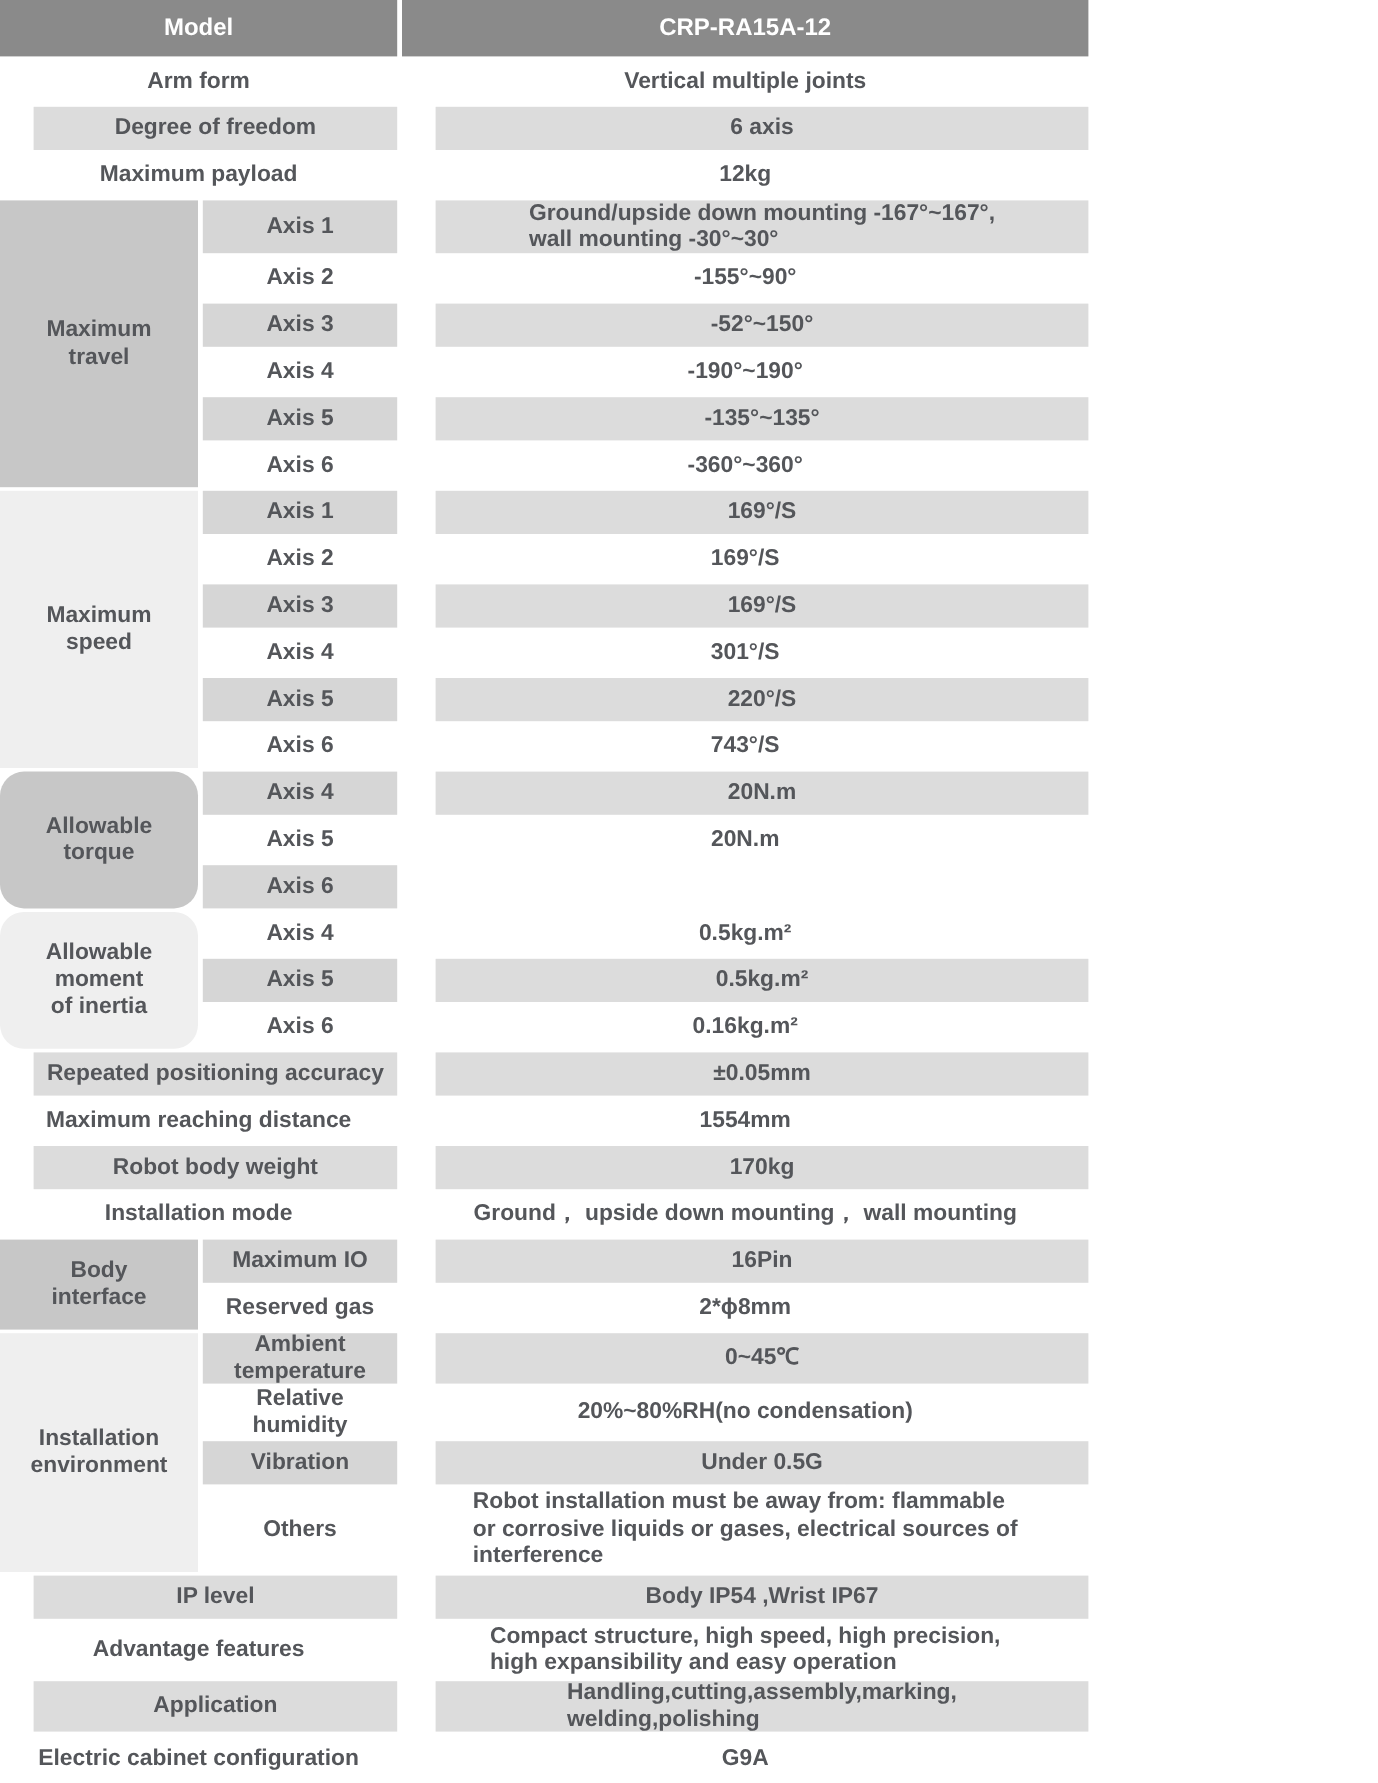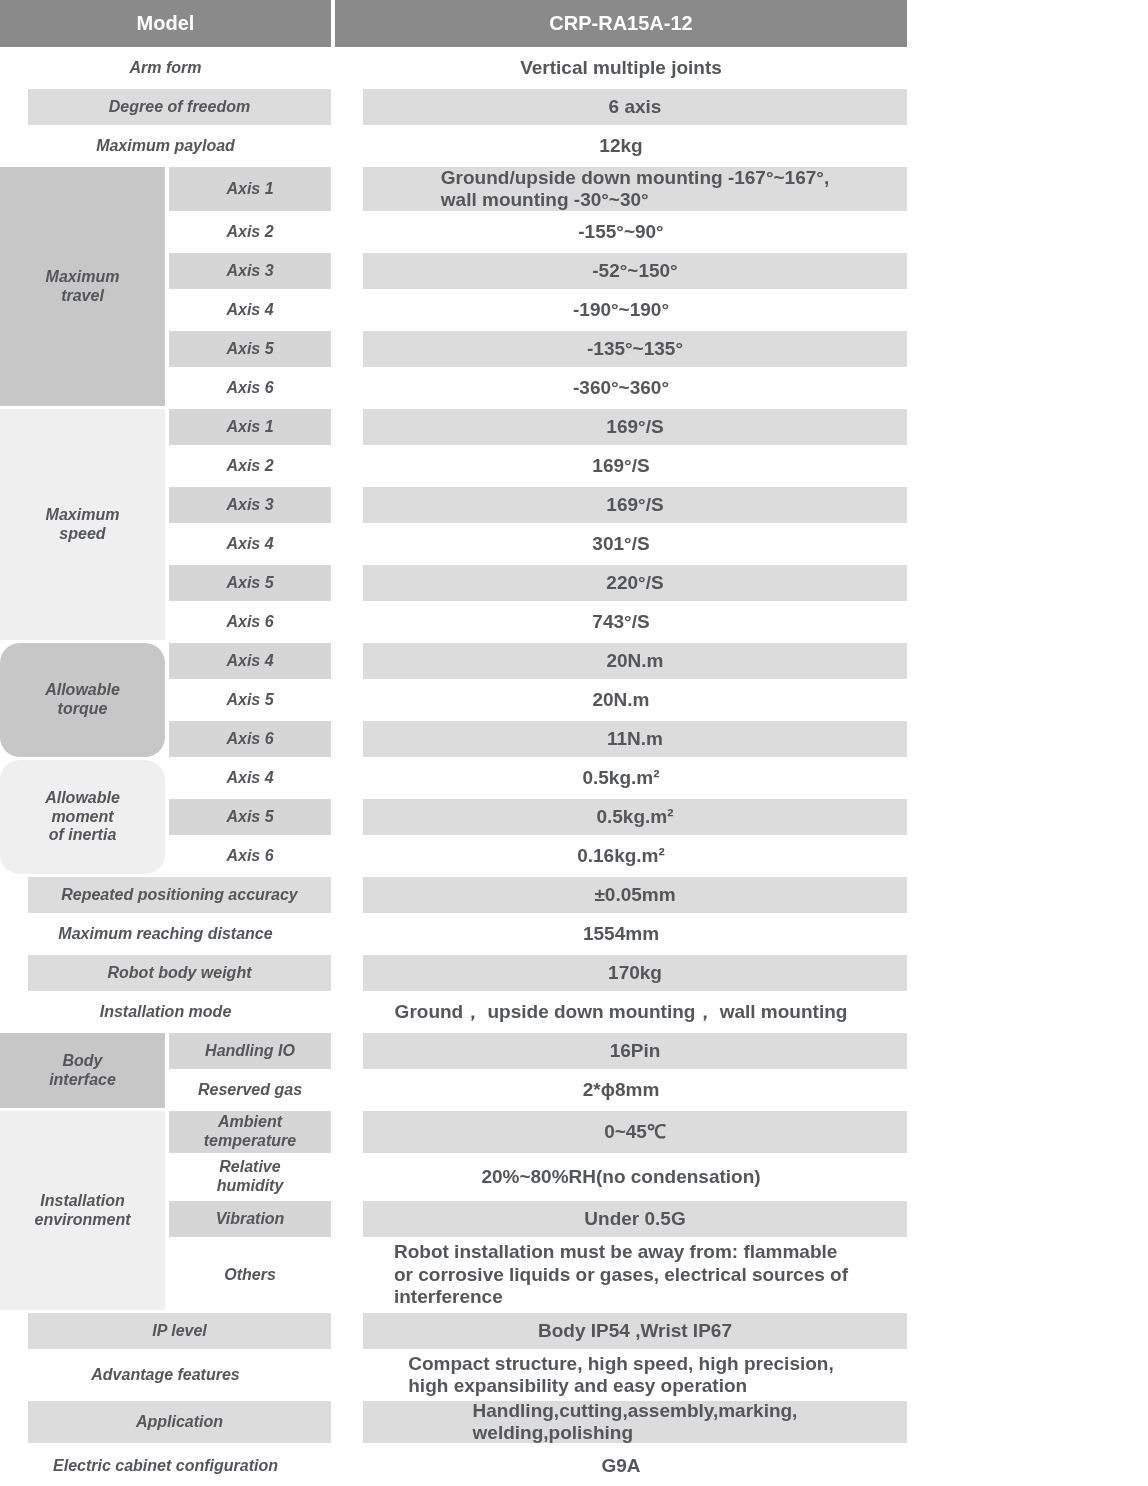--- a/index.html
+++ b/index.html
@@ -9,21 +9,21 @@
     grid-template-columns:165px 162px 572px;
     column-gap:4px;
     row-gap:3px;
     grid-template-rows:47px repeat(3,36px) 44px repeat(5,36px) repeat(6,36px) repeat(3,36px) repeat(3,36px) repeat(4,36px) repeat(2,36px) 42px 42px 36px 70px 36px 46px 42px 40px;
     width:907px;
   }
   .cell{
     display:flex;align-items:center;justify-content:center;
     text-align:center;white-space:pre-line;line-height:1.18;
   }
-  .lbl{font-weight:bold;font-size:16px;font-style:italic;}
+  .lbl{font-weight:bold;font-size:19px;}
   .val{font-size:19px;font-weight:700;}
   .hdr{background:#8a8a8a;color:#ffffff;font-size:20px;font-weight:bold;}
   .bg-gray{background:#dcdcdc;margin-left:28px;}
   .bg-subgray{background:#d6d6d6;}
   .bg-group-dark{background:#c7c7c7;}
   .bg-group-light{background:#efefef;}
   .col12{grid-column:1/3;}
   .col1{grid-column:1;}
   .col2{grid-column:2;}
   .col3{grid-column:3;}
@@ -81,21 +81,20 @@
   <div class="cell lbl col2">Axis 6</div>
   <div class="cell val col3">743°/S</div>
 
   <div class="cell lbl col1 span3 bg-group-dark">Allowable
 torque</div>
   <div class="cell lbl col2 bg-subgray">Axis 4</div>
   <div class="cell val col3 bg-gray">20N.m</div>
   <div class="cell lbl col2">Axis 5</div>
   <div class="cell val col3">20N.m</div>
   <div class="cell lbl col2 bg-subgray">Axis 6</div>
-  <div class="cell val col3 bg-gray">11N.m</div>
 
   <div class="cell lbl col1 span3 bg-group-light">Allowable
 moment
 of inertia</div>
   <div class="cell lbl col2">Axis 4</div>
   <div class="cell val col3">0.5kg.m²</div>
   <div class="cell lbl col2 bg-subgray">Axis 5</div>
   <div class="cell val col3 bg-gray">0.5kg.m²</div>
   <div class="cell lbl col2">Axis 6</div>
   <div class="cell val col3">0.16kg.m²</div>
@@ -107,21 +106,21 @@
   <div class="cell val col3">1554mm</div>
 
   <div class="cell lbl col12 bg-gray">Robot body weight</div>
   <div class="cell val col3 bg-gray">170kg</div>
 
   <div class="cell lbl col12">Installation mode</div>
   <div class="cell val col3">Ground， upside down mounting， wall mounting</div>
 
   <div class="cell lbl col1 span2 bg-group-dark">Body
 interface</div>
-  <div class="cell lbl col2 bg-subgray">Handling IO</div>
+  <div class="cell lbl col2 bg-subgray">Maximum IO</div>
   <div class="cell val col3 bg-gray">16Pin</div>
   <div class="cell lbl col2">Reserved gas</div>
   <div class="cell val col3">2*ɸ8mm</div>
 
   <div class="cell lbl col1 span4 bg-group-light">Installation
 environment</div>
   <div class="cell lbl col2 bg-subgray">Ambient
 temperature</div>
   <div class="cell val col3 bg-gray">0~45℃</div>
   <div class="cell lbl col2">Relative

